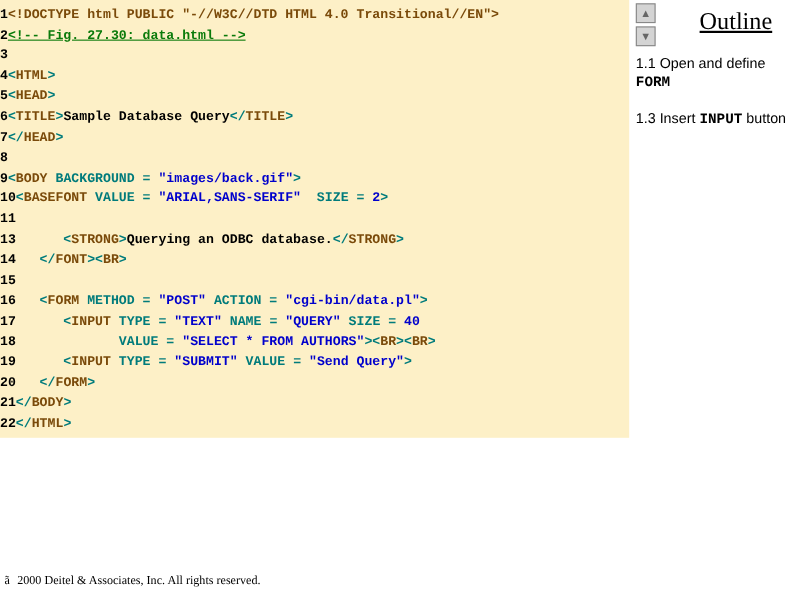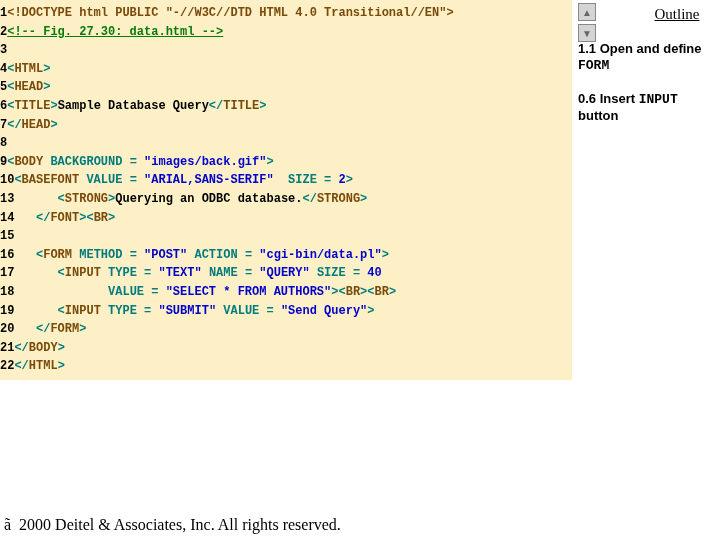--- a/index.html
+++ b/index.html
@@ -36,24 +36,23 @@
     position: absolute;
     left: 578px;
     top: 0;
     width: 142px;
   }
   .outline-header {
     padding: 6px 2px 18px 2px;
   }
   .outline-title {
     font-family: "Times New Roman", serif;
-    font-size: 15px;
+    font-size: 22px;
     text-decoration: underline;
     margin-left: 56px;
-    text-align: center;
   }
   .nav-btn {
     position: absolute;
     left: 0;
     width: 18px;
     height: 18px;
     background: #d4d4d4;
     border: 1px solid #888;
     display: flex;
     align-items: center;
@@ -61,28 +60,28 @@
     font-size: 10px;
     color: #666;
   }
   .nav-up { top: 3px; }
   .nav-down { top: 24px; }
   .note {
     font-size: 13px;
     margin-bottom: 16px;
     line-height: 1.25;
   }
-  .note .bold { font-weight: bold; }
+  .note .bold { font-weight: normal; }
   .note .mono { font-family: "Courier New", monospace; font-weight: bold; }
   .footer {
     position: absolute;
     left: 4px;
     bottom: 6px;
     font-family: "Times New Roman", serif;
-    font-size: 16px;
+    font-size: 11px;
     color: #000;
   }
   .copy-sym {
     font-family: Wingdings, "Times New Roman", serif;
     margin-right: 4px;
   }
 </style>
 </head>
 <body>
 
@@ -90,20 +89,21 @@
     <div class="code-line"><span class="ln c-black">1</span><span class="c-brown">&lt;!DOCTYPE html PUBLIC "-//W3C//DTD HTML 4.0 Transitional//EN"&gt;</span></div>
     <div class="code-line"><span class="ln c-black">2</span><span class="c-green">&lt;!-- Fig. 27.30: data.html --&gt;</span></div>
     <div class="code-line"><span class="ln c-black">3</span></div>
     <div class="code-line"><span class="ln c-black">4</span><span class="c-teal">&lt;</span><span class="c-brown">HTML</span><span class="c-teal">&gt;</span></div>
     <div class="code-line"><span class="ln c-black">5</span><span class="c-teal">&lt;</span><span class="c-brown">HEAD</span><span class="c-teal">&gt;</span></div>
     <div class="code-line"><span class="ln c-black">6</span><span class="c-teal">&lt;</span><span class="c-brown">TITLE</span><span class="c-teal">&gt;</span><span class="c-black">Sample Database Query</span><span class="c-teal">&lt;/</span><span class="c-brown">TITLE</span><span class="c-teal">&gt;</span></div>
     <div class="code-line"><span class="ln c-black">7</span><span class="c-teal">&lt;/</span><span class="c-brown">HEAD</span><span class="c-teal">&gt;</span></div>
     <div class="code-line"><span class="ln c-black">8</span></div>
     <div class="code-line"><span class="ln c-black">9</span><span class="c-teal">&lt;</span><span class="c-brown">BODY </span><span class="c-teal">BACKGROUND = </span><span class="c-blue">"images/back.gif"</span><span class="c-teal">&gt;</span></div>
     <div class="code-line"><span class="ln c-black">10</span><span class="c-teal">&lt;</span><span class="c-brown">BASEFONT </span><span class="c-teal">VALUE = </span><span class="c-blue">"ARIAL,SANS-SERIF" </span><span class="c-teal"> SIZE = </span><span class="c-blue">2</span><span class="c-teal">&gt;</span></div>
+    <div class="code-line"><span class="ln c-black">11</span></div>
     <div class="code-line"><span class="ln c-black">13</span><span class="c-teal">      &lt;</span><span class="c-brown">STRONG</span><span class="c-teal">&gt;</span><span class="c-black">Querying an ODBC database.</span><span class="c-teal">&lt;/</span><span class="c-brown">STRONG</span><span class="c-teal">&gt;</span></div>
     <div class="code-line"><span class="ln c-black">14</span><span class="c-teal">   &lt;/</span><span class="c-brown">FONT</span><span class="c-teal">&gt;&lt;</span><span class="c-brown">BR</span><span class="c-teal">&gt;</span></div>
     <div class="code-line"><span class="ln c-black">15</span></div>
     <div class="code-line"><span class="ln c-black">16</span><span class="c-teal">   &lt;</span><span class="c-brown">FORM </span><span class="c-teal">METHOD = </span><span class="c-blue">"POST" </span><span class="c-teal">ACTION = </span><span class="c-blue">"cgi-bin/data.pl"</span><span class="c-teal">&gt;</span></div>
     <div class="code-line"><span class="ln c-black">17</span><span class="c-teal">      &lt;</span><span class="c-brown">INPUT </span><span class="c-teal">TYPE = </span><span class="c-blue">"TEXT" </span><span class="c-teal">NAME = </span><span class="c-blue">"QUERY" </span><span class="c-teal">SIZE = </span><span class="c-blue">40</span></div>
     <div class="code-line"><span class="ln c-black">18</span><span class="c-teal">             VALUE = </span><span class="c-blue">"SELECT * FROM AUTHORS"</span><span class="c-teal">&gt;&lt;</span><span class="c-brown">BR</span><span class="c-teal">&gt;&lt;</span><span class="c-brown">BR</span><span class="c-teal">&gt;</span></div>
     <div class="code-line"><span class="ln c-black">19</span><span class="c-teal">      &lt;</span><span class="c-brown">INPUT </span><span class="c-teal">TYPE = </span><span class="c-blue">"SUBMIT" </span><span class="c-teal">VALUE = </span><span class="c-blue">"Send Query"</span><span class="c-teal">&gt;</span></div>
     <div class="code-line"><span class="ln c-black">20</span><span class="c-teal">   &lt;/</span><span class="c-brown">FORM</span><span class="c-teal">&gt;</span></div>
     <div class="code-line"><span class="ln c-black">21</span><span class="c-teal">&lt;/</span><span class="c-brown">BODY</span><span class="c-teal">&gt;</span></div>
     <div class="code-line"><span class="ln c-black">22</span><span class="c-teal">&lt;/</span><span class="c-brown">HTML</span><span class="c-teal">&gt;</span></div>
@@ -114,19 +114,19 @@
     <div class="nav-btn nav-up">
         <span>▲</span>
       </div>
     <div class="nav-btn nav-down">
         <span>▼</span>
       </div>
     <div class="outline-title">Outline</div>
   </div>
   <div id="notes">
       <div class="note"><span class="bold">1.1 Open and define </span><span class="mono">FORM</span><span class="bold"></span></div>
-      <div class="note"><span class="bold">0.6 Insert </span><span class="mono">INPUT</span><span class="bold"> button</span></div>
+      <div class="note"><span class="bold">1.3 Insert </span><span class="mono">INPUT</span><span class="bold"> button</span></div>
     </div>
 </div>
 
 <div class="footer">
   <span class="copy-sym">ã</span><span> 2000 Deitel &amp; Associates, Inc.  All rights reserved.</span>
 </div>
 
 </body></html>

